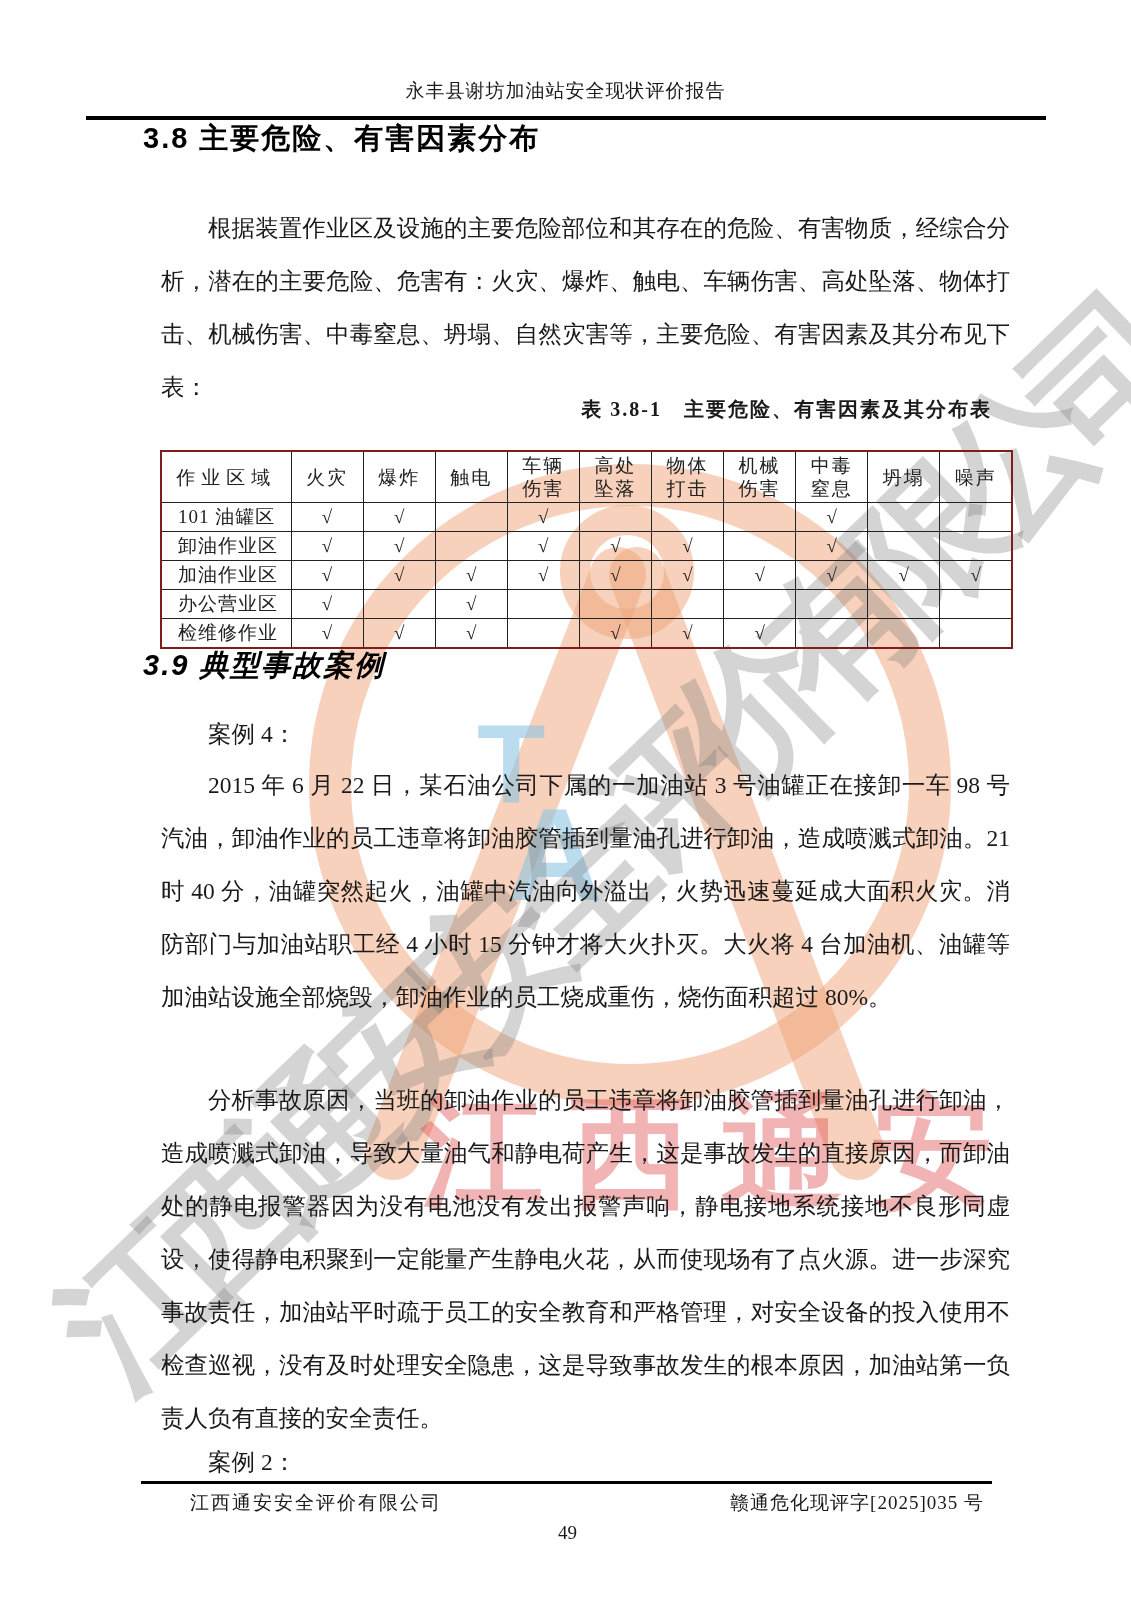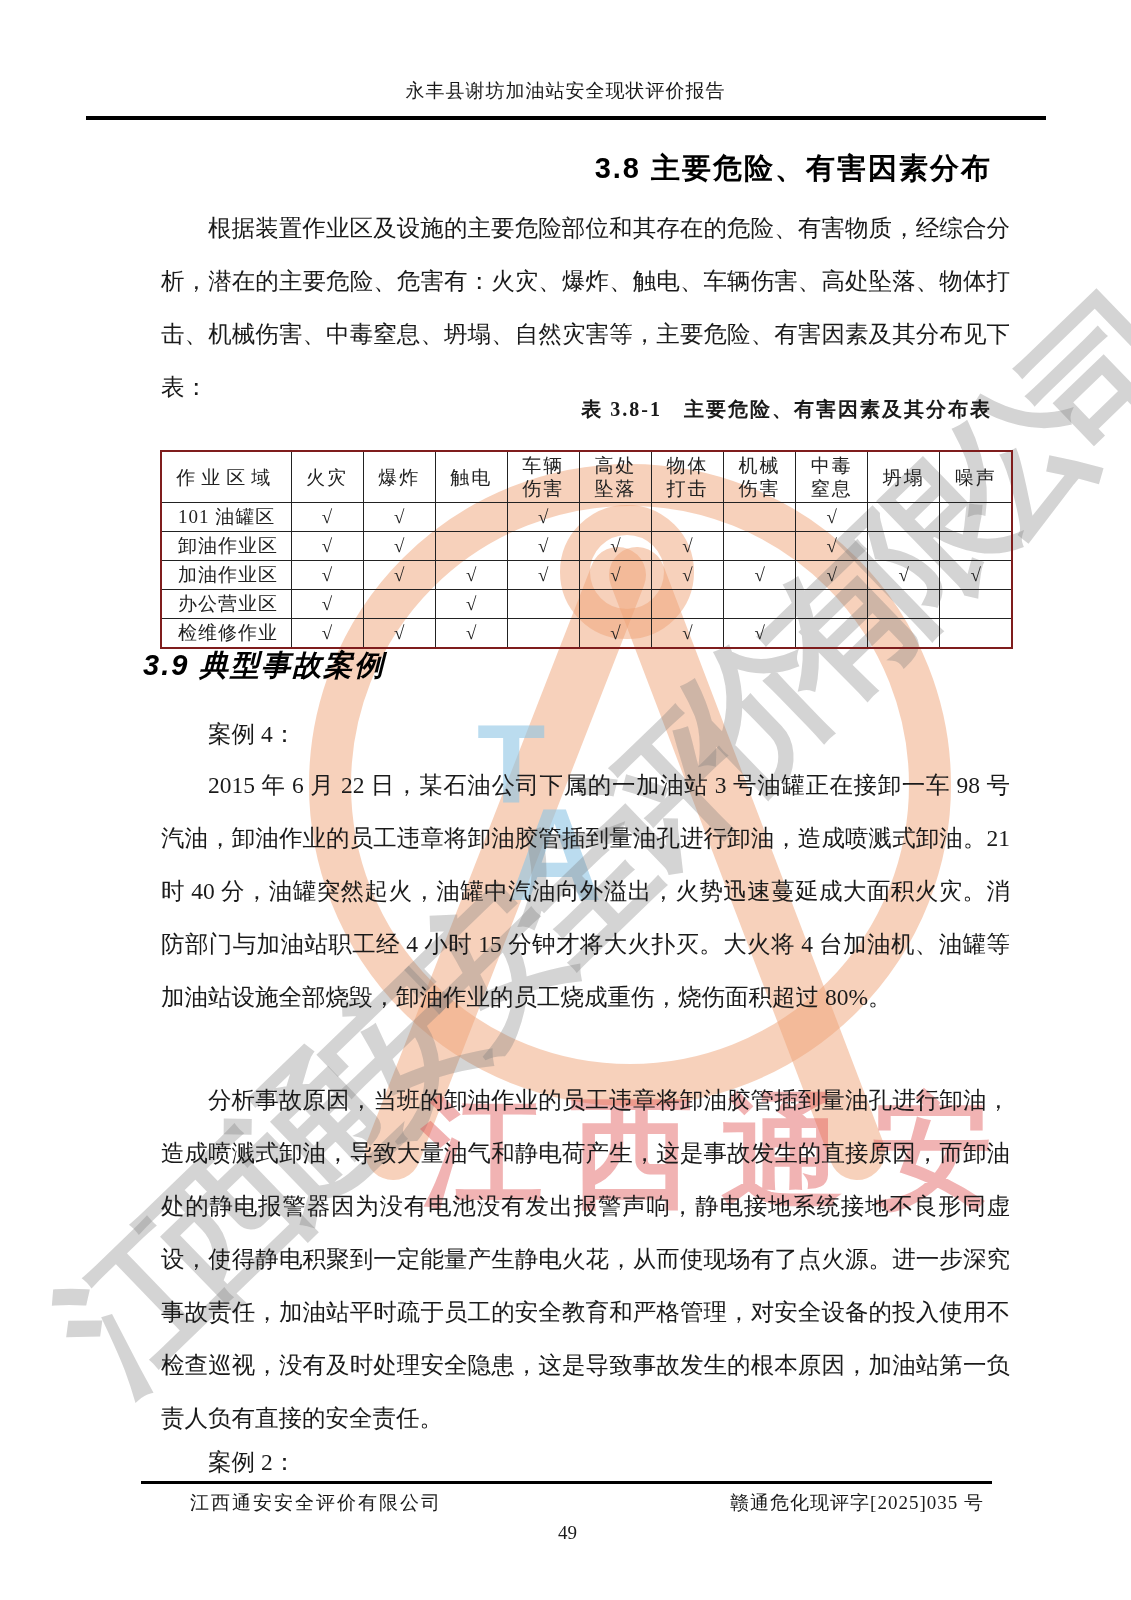--- a/index.html
+++ b/index.html
@@ -31,21 +31,21 @@
   .ftr-rule{position:absolute;top:1481px;left:141px;width:851px;height:3px;background:#000;}
   .ftr-row{position:absolute;top:1490px;left:143px;width:849px;font-size:19px;}
   .ftr-left{position:absolute;left:47px;top:0;letter-spacing:2px;}
   .ftr-page{position:absolute;left:0;width:100%;text-align:center;top:0;margin-top:32px;}
   .ftr-right{position:absolute;right:8px;top:0;letter-spacing:1px;}
   .h-sec{
     position:absolute;left:143px;width:849px;margin:0;
     font-family:"Liberation Sans","DejaVu Sans",sans-serif;
     font-weight:bold;font-size:29px;letter-spacing:2px;color:#000;
   }
-  .h-38{top:149px;text-align:right;}
+  .h-38{top:119px;}
   .h-39{top:646px;font-style:italic;}
   .para{
     position:absolute;left:143px;width:849px;margin:18px;
     font-size:23.5px;line-height:53px;text-align:justify;text-indent:2em;
   }
   .p-intro{top:184px;}
   .p-case1-label{top:690px;text-align:left;}
   .p-case1{top:741px;}
   .p-analysis{top:1056px;}
   .p-case2-label{top:1418px;text-align:left;}

